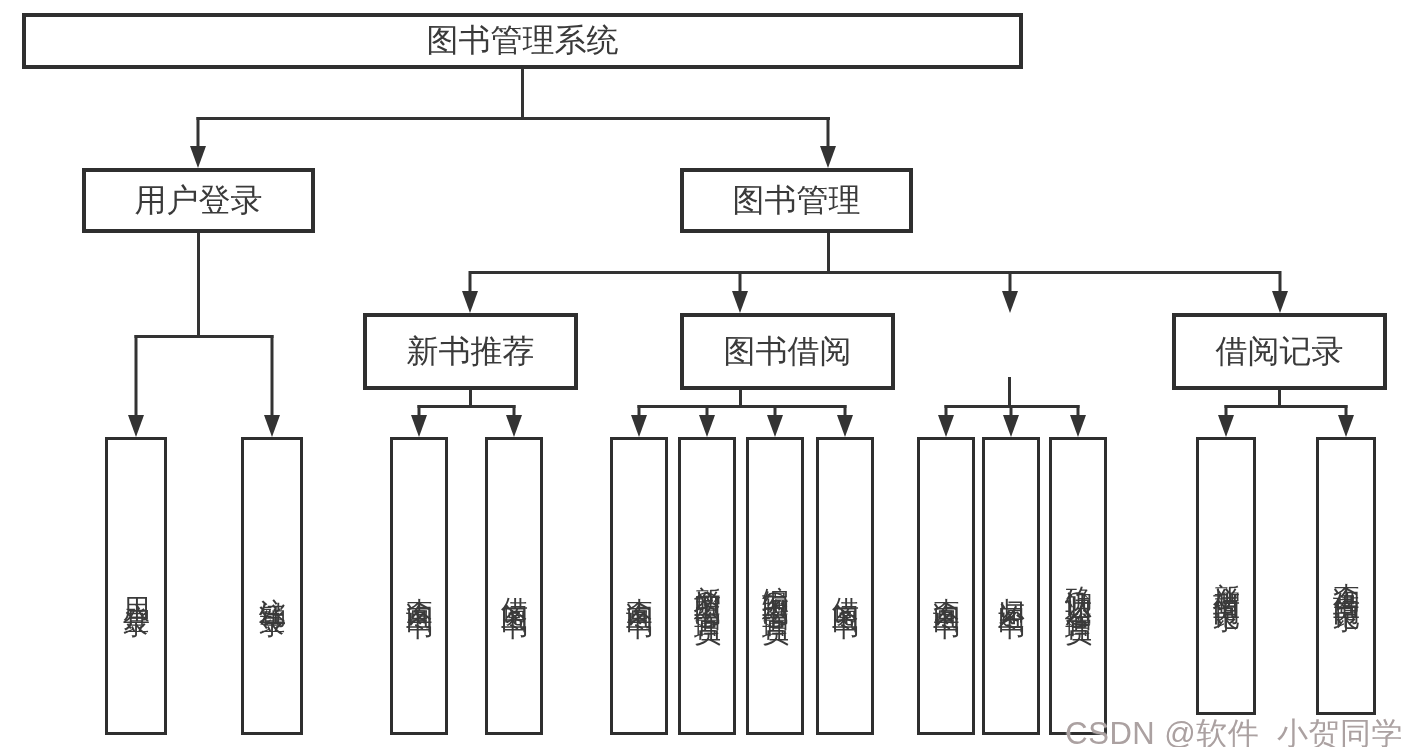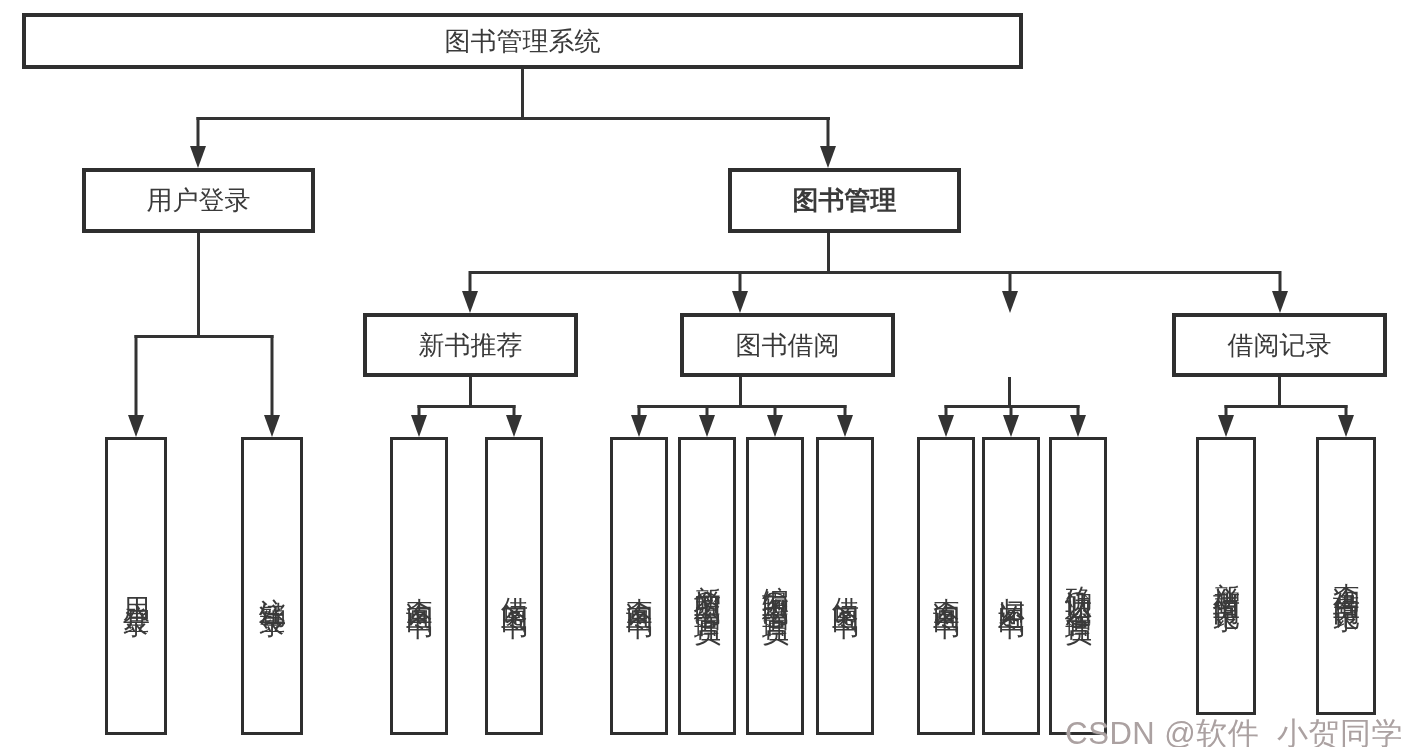--- a/index.html
+++ b/index.html
@@ -28,27 +28,27 @@
   }
   .box {
     position: absolute;
     box-sizing: border-box;
     background: #ffffff;
     border: 4px solid var(--box-border, #2f2f2f);
     color: var(--text, #3a3a3a);
     display: flex;
     align-items: center;
     justify-content: center;
-    font-size: 26px;
+    font-size: 32px;
     z-index: 1;
     line-height: 1.1;
   }
   .root { left: 22px; top: 13px; width: 1001px; height: 56px; }
   .l2   { top: 168px; width: 233px; height: 65px; }
-  .l3   { top: 313px; width: 215px; height: 64px; }
+  .l3   { top: 313px; width: 215px; height: 77px; }
   .leaf {
     top: 437px;
     width: 58px;
     height: 298px;
     border-width: 3px;
     writing-mode: vertical-rl;
     text-orientation: mixed;
     font-size: 27px;
     letter-spacing: 5px;
     line-height: 1;
@@ -130,21 +130,21 @@
     <path d="M1224.5 406.5 H1347.5"></path>
     <path d="M1226 405 V419"></path>
       <polygon points="1218,415 1234,415 1226,437"></polygon>
     <path d="M1346 405 V419"></path>
       <polygon points="1338,415 1354,415 1346,437"></polygon>
   </svg>
 
   <div class="box root">图书管理系统</div>
 
   <div class="box l2" style="left:82px;">用户登录</div>
-  <div class="box l2" style="left:728px;font-weight:bold;">图书管理</div>
+  <div class="box l2" style="left:680px;">图书管理</div>
 
   <div class="box l3" style="left:363px;">新书推荐</div>
   <div class="box l3" style="left:633px;margin-left:47px;">图书借阅</div>
   <div class="box l3" style="left:1172px;">借阅记录</div>
 
   <div class="box leaf wide" style="left:105px;">用户登录</div>
   <div class="box leaf wide" style="left:241px;">注销登录</div>
 
   <div class="box leaf" style="left:390px;">查询图书</div>
   <div class="box leaf" style="left:485px;">借阅图书</div>

